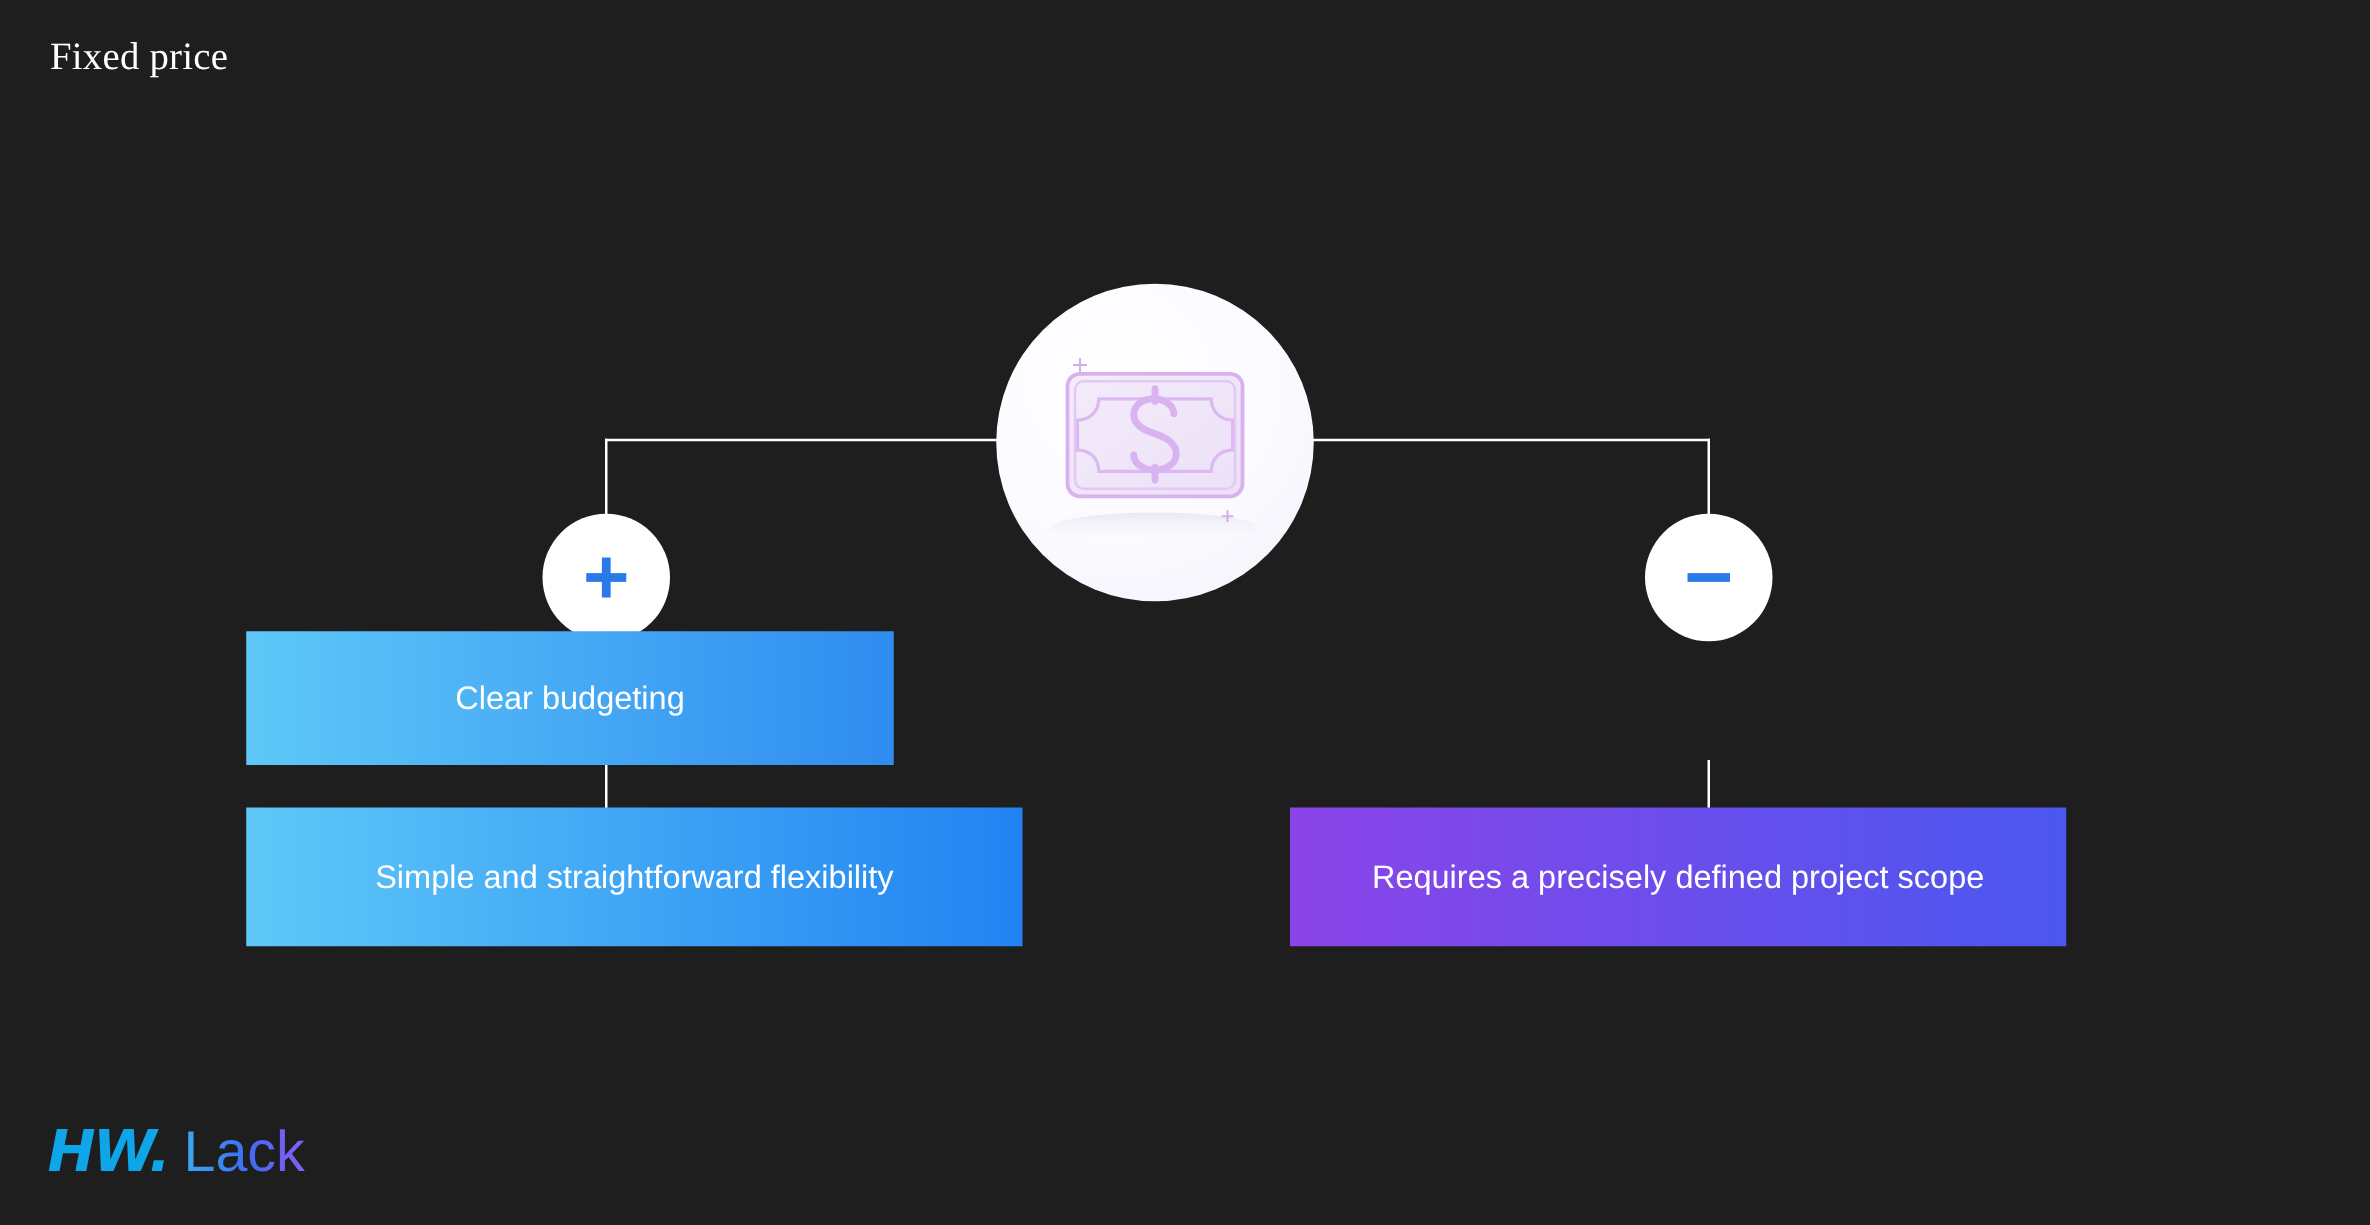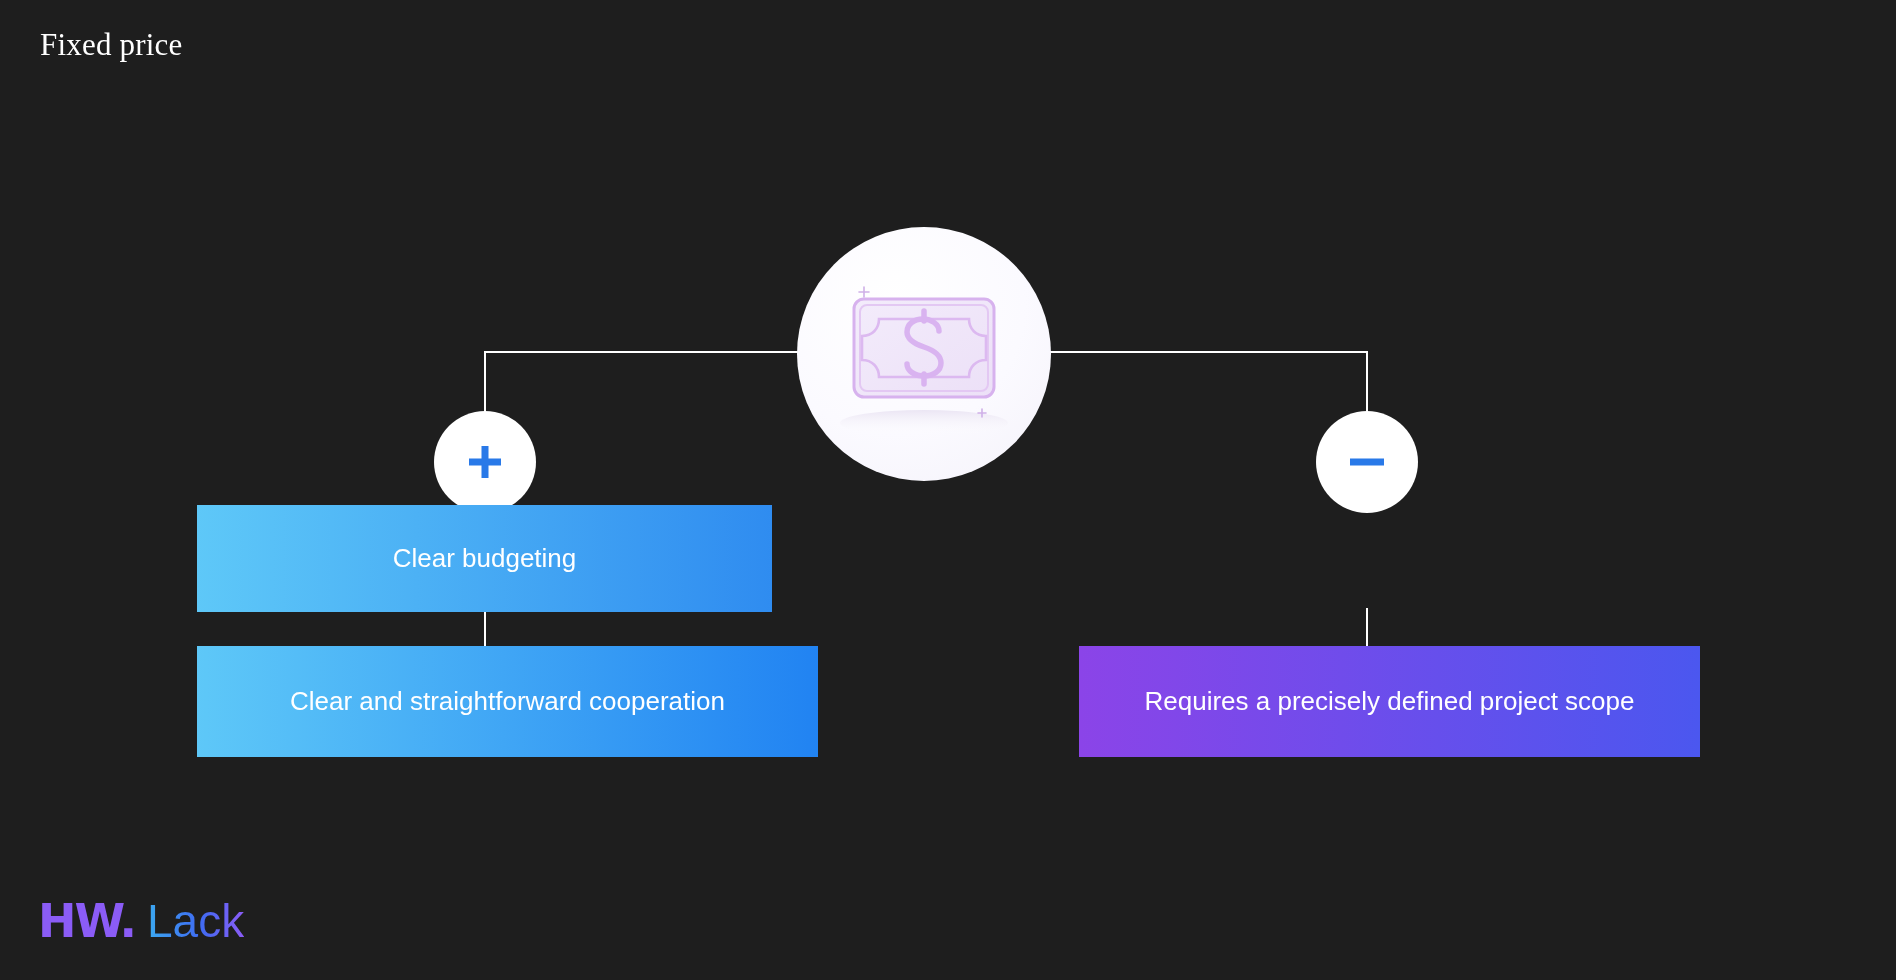--- a/index.html
+++ b/index.html
@@ -91,44 +91,45 @@
     align-items: center;
     justify-content: center;
     text-align: center;
     color: #ffffff;
     font-size: 26px;
     line-height: 1.33;
     font-family: "Liberation Sans", sans-serif;
     padding: 0 24px;
     box-sizing: border-box;
   }
-  .bar-pros-1 { left: 197px;  top: 505px; width: 575px; height: 107px;
+  .bar-pros-1 { left: 197px;  top: 505px; width: 518px; height: 107px;
                 background: linear-gradient(90deg, #5ec8f8 0%, #2f8cf0 100%); }
   .bar-pros-2 { left: 197px;  top: 646px; width: 621px; height: 111px;
                 background: linear-gradient(90deg, #5ec8f8 0%, #2183f2 100%); }
   .bar-cons-1 { left: 1079px; top: 505px; width: 621px; height: 107px;
                 background: linear-gradient(90deg, #8b44e8 0%, #4b57ef 100%); }
-  .bar-cons-2 { left: 1079px; top: 646px; width: 621px; height: 111px;
+  .bar-cons-2 { left: 1032px; top: 646px; width: 621px; height: 111px;
                 background: linear-gradient(90deg, #8b44e8 0%, #4b57ef 100%); }
 
   
   .logo {
     position: absolute;
     left: 38px;
     bottom: 36px;
     display: flex;
     align-items: baseline;
     font-size: 46px;
     line-height: 1;
     white-space: nowrap;
   }
   .logo-hw {
     font-family: "DejaVu Sans", sans-serif;
     font-weight: 700;
-    color: #8b5cf6;
+    font-style: italic;
+    color: #0ea5e9;
     letter-spacing: -2px;
   }
   .logo-tech {
     font-family: "Liberation Sans", sans-serif;
     font-weight: 400;
     margin-left: 12px;
     background: linear-gradient(90deg, #3ba9f0 0%, #3f6bf2 55%, #8b5cf6 100%);
     -webkit-background-clip: text;
     background-clip: text;
     color: transparent;
@@ -206,21 +207,21 @@
   <div class="sign-circle sign-minus">
     <svg class="sign-glyph" width="40" height="40" viewBox="0 0 40 40">
       <rect x="3" y="16.5" width="34" height="7" rx="0" fill="#2979e8"></rect>
     </svg>
   </div>
 
   <div class="bar bar-pros-1">
     <span>Clear budgeting</span>
   </div>
   <div class="bar bar-pros-2">
-    <span>Clear and straightforward cooperation</span>
+    <span>Simple and straightforward flexibility</span>
   </div>
 
   <div class="bar bar-cons-2">
     <span>Requires a precisely defined project scope</span>
   </div>
 
   <div class="logo">
     <span class="logo-hw">HW.</span>
     <span class="logo-tech">Lack</span>
   </div>

